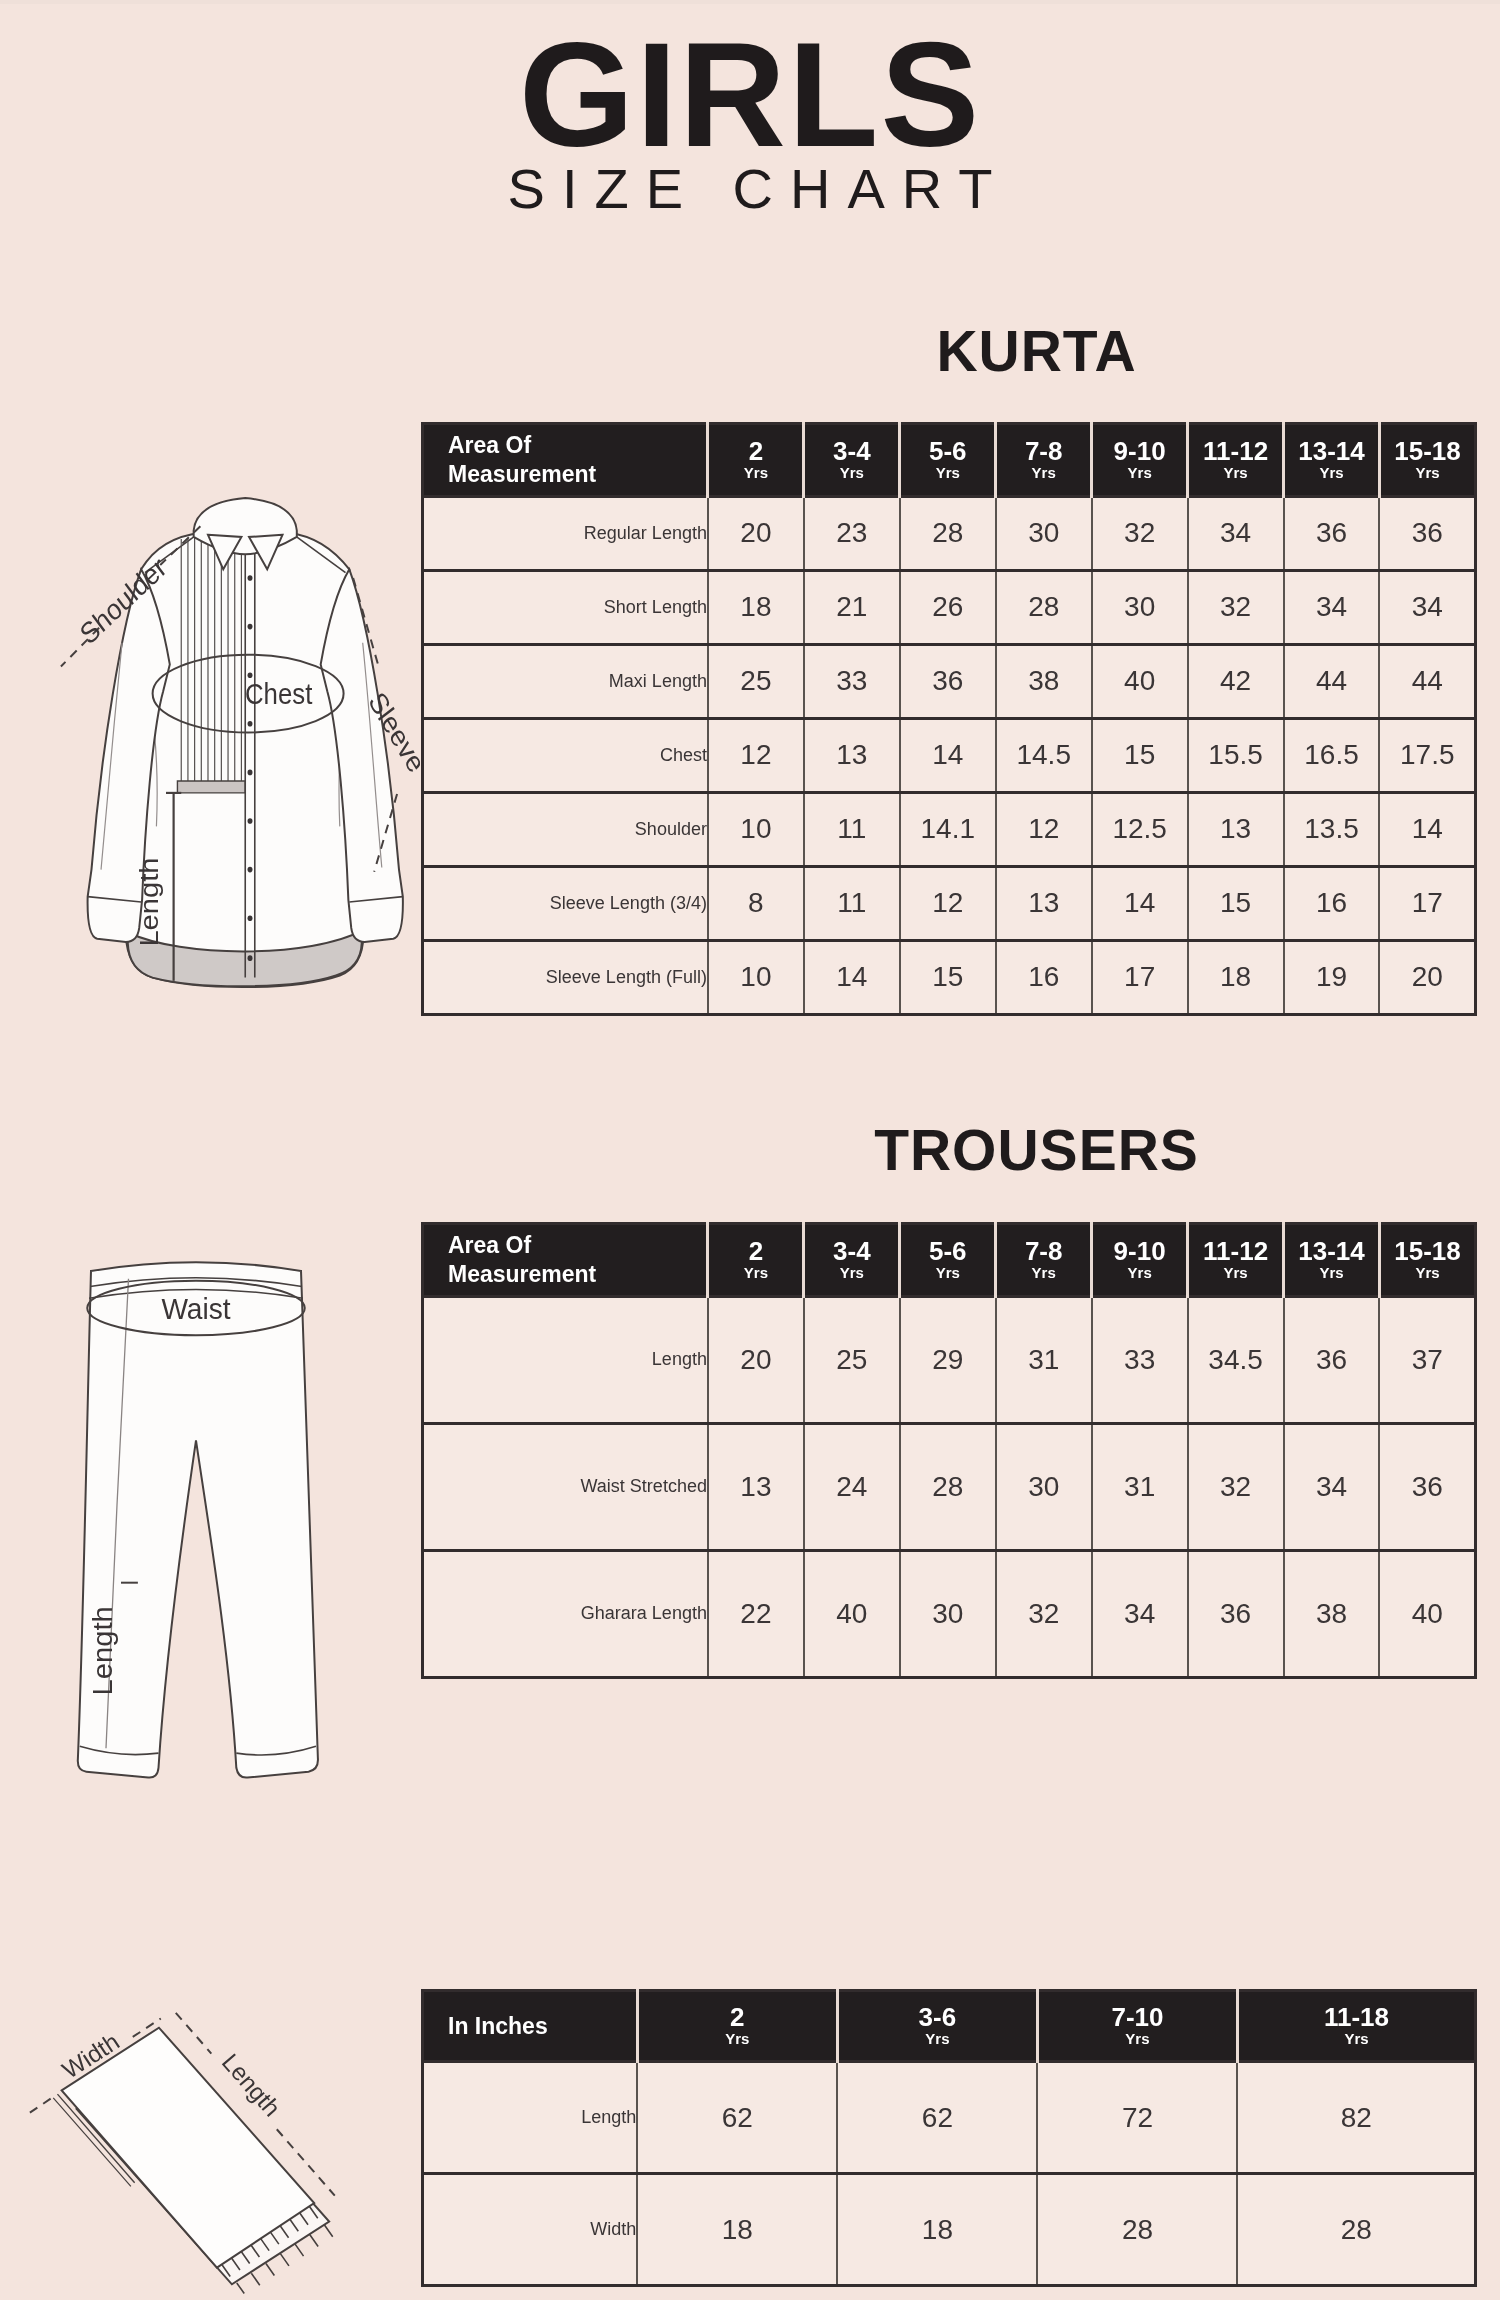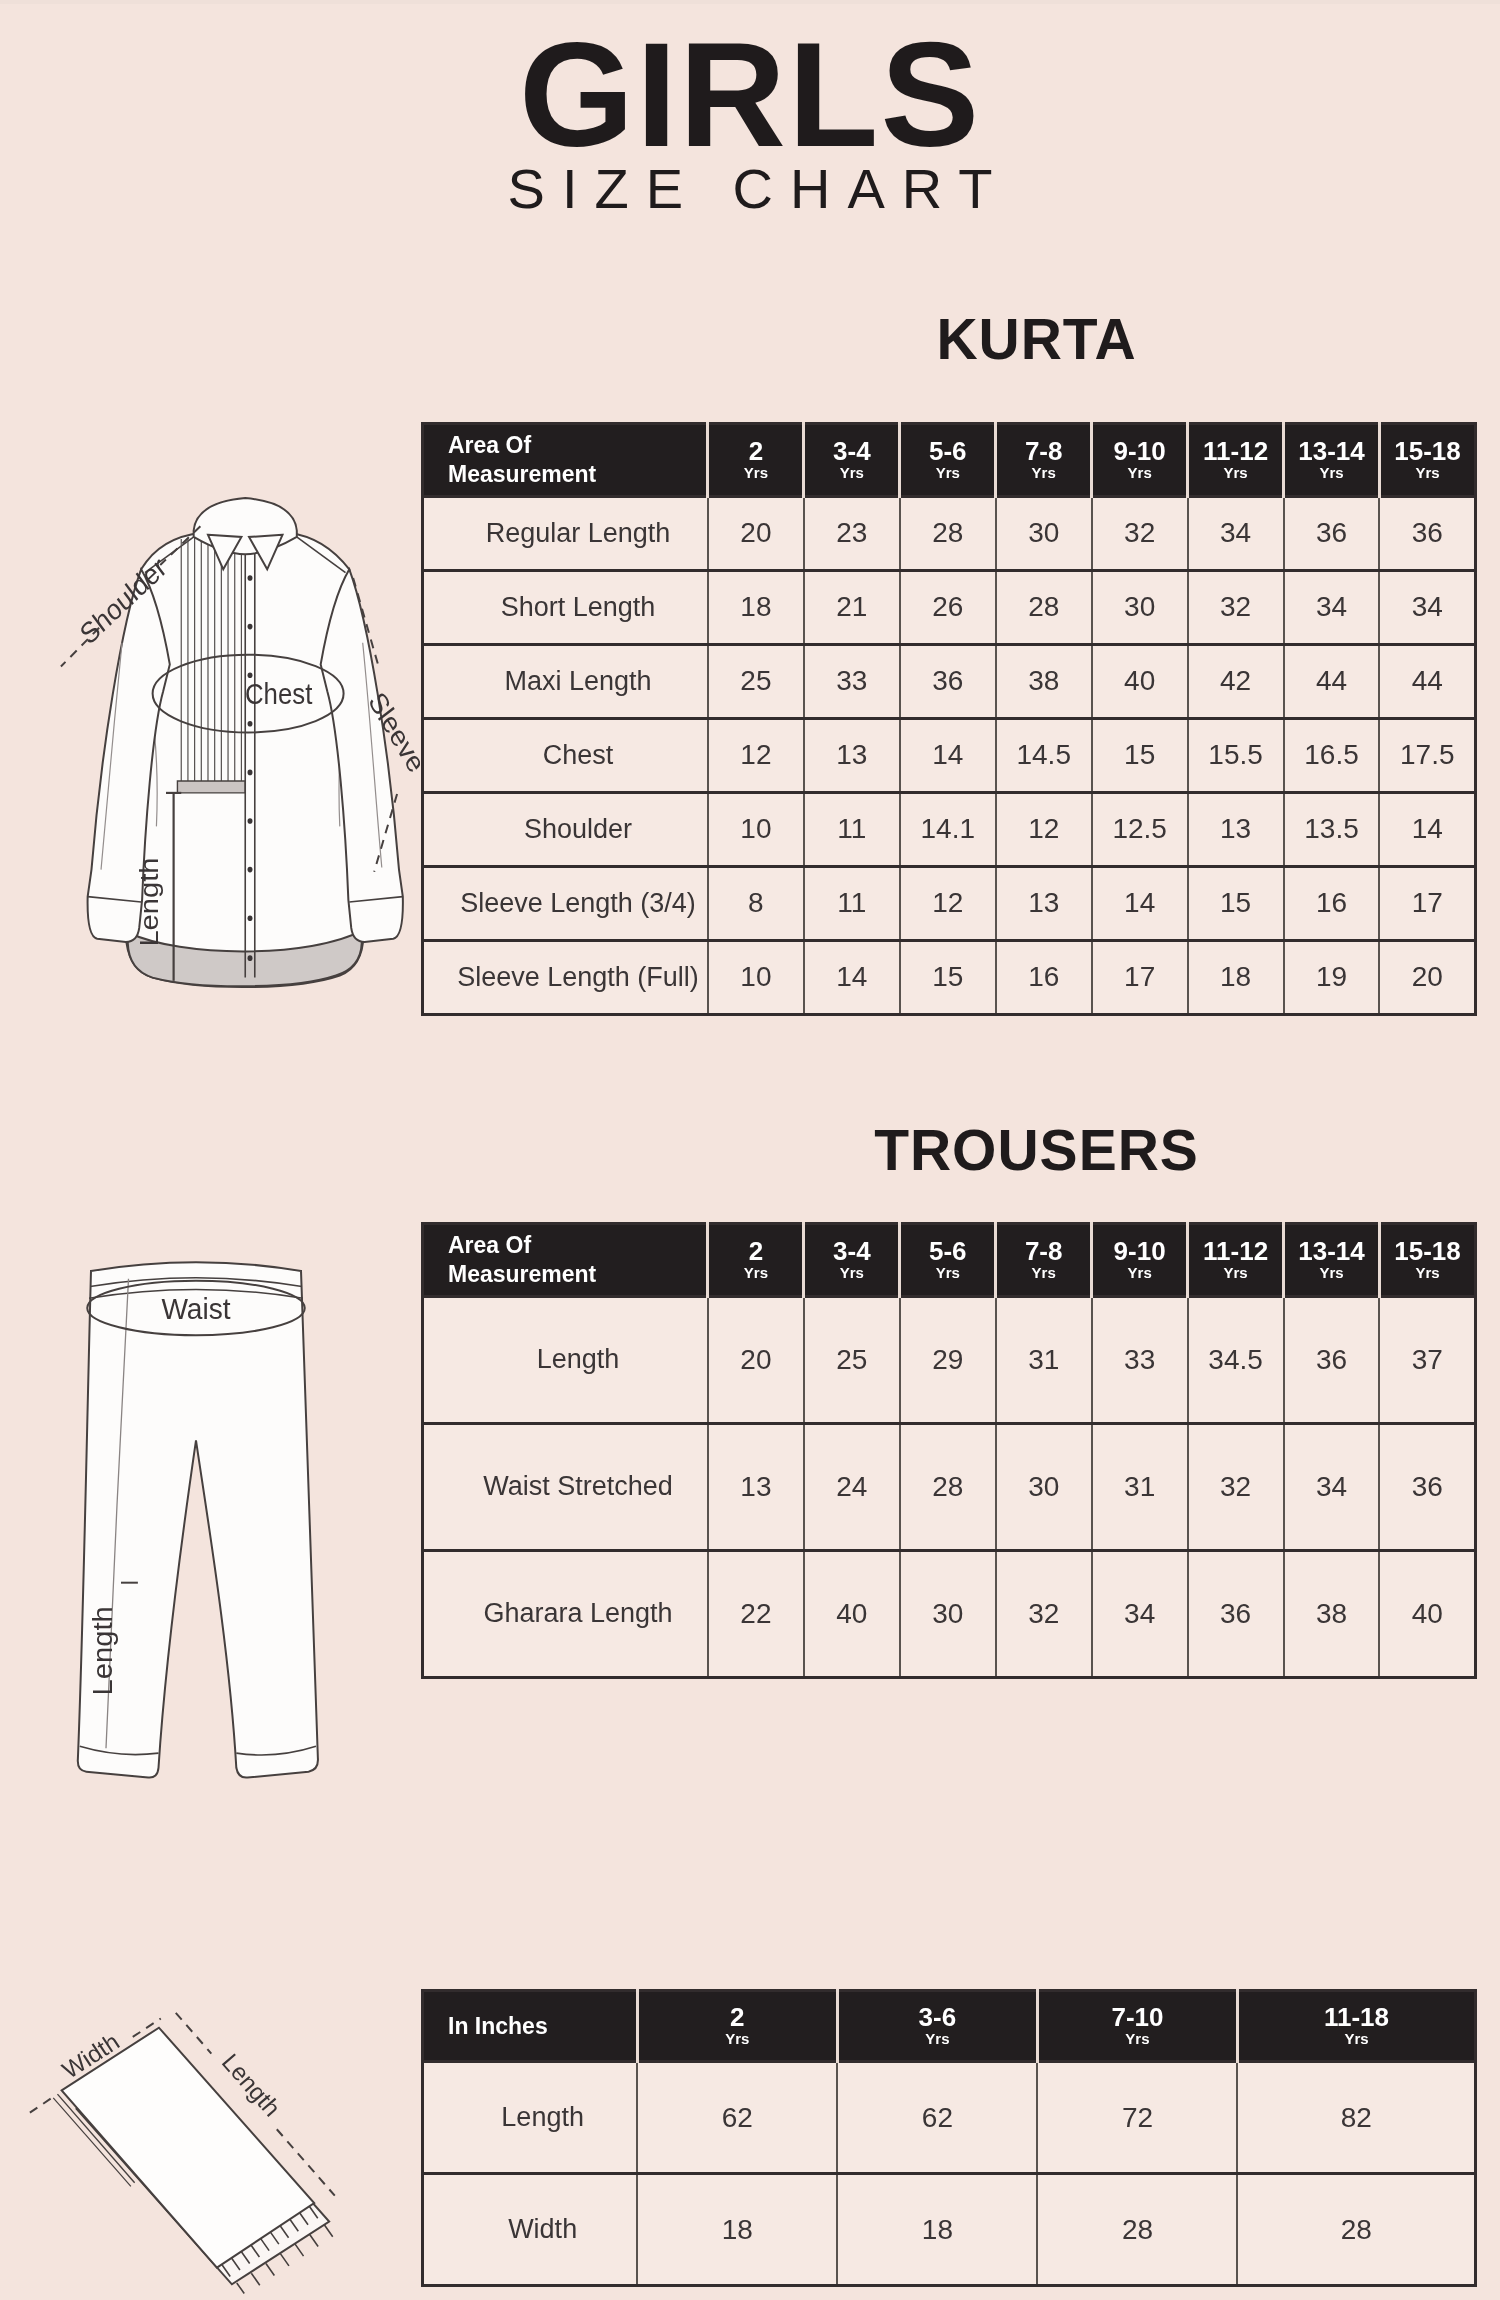--- a/index.html
+++ b/index.html
@@ -17,21 +17,21 @@
   .subtitle {
     position:absolute; top:152px; left:0; width:100%; text-align:center;
     font-size:56px; font-weight:normal; letter-spacing:17px; text-indent:17px;
     color:var(--ink,#1f1b1c);
   }
   .section-title {
     position:absolute; left:421px; width:1056px; padding-left:175px;
     text-align:center; font-size:57px; font-weight:bold; color:var(--ink,#1f1b1c);
     letter-spacing:1px;
   }
-  #kurta-title    { top:302px;  }
+  #kurta-title    { top:314px;  }
   #trousers-title { top:1113px; }
   #dupatta-title  { top:1890px; }
 
   
   table.size-table {
     position:absolute; left:421px; width:1056px;
     border-collapse:collapse; table-layout:fixed;
     background:var(--cell,#f6e9e3);
     border:3px solid var(--line,#322c2d);
   }
@@ -48,21 +48,21 @@
   .size-table th .corner-line { font-size:23px; line-height:1.25; }
   .size-table th .size { font-size:26px; line-height:1.05; }
   .size-table th .unit { font-size:15px; line-height:1.1; }
   .size-table thead tr { height:72px; }
   #dupatta-table thead tr { height:71px; }
 
   .size-table td {
     border-left:2px solid #59534f; border-top:3px solid var(--line,#322c2d);
     font-size:28px; text-align:center; color:var(--text,#3a3536);
   }
-  .size-table td:first-child { border-left:none; text-align:center; padding-left:25px; font-size:27px; }
+  .size-table td:first-child { border-left:none; text-align:right; padding-left:25px; font-size:18px; }
   #kurta-table tbody tr    { height:74px; }
   #trousers-table tbody tr { height:127px; }
   #dupatta-table tbody tr  { height:112px; }
 
   .tbl-9 col { width:9.11%; }  .tbl-9 col.c0 { width:27.1%; }
   .tbl-5 col { width:19.0%; }  .tbl-5 col.c0 { width:20.4%; } .tbl-5 col.c4 { width:22.6%; }
 
   
   .illu { position:absolute; }
   #kurta-illustration    { left:38px;  top:466px;  }

